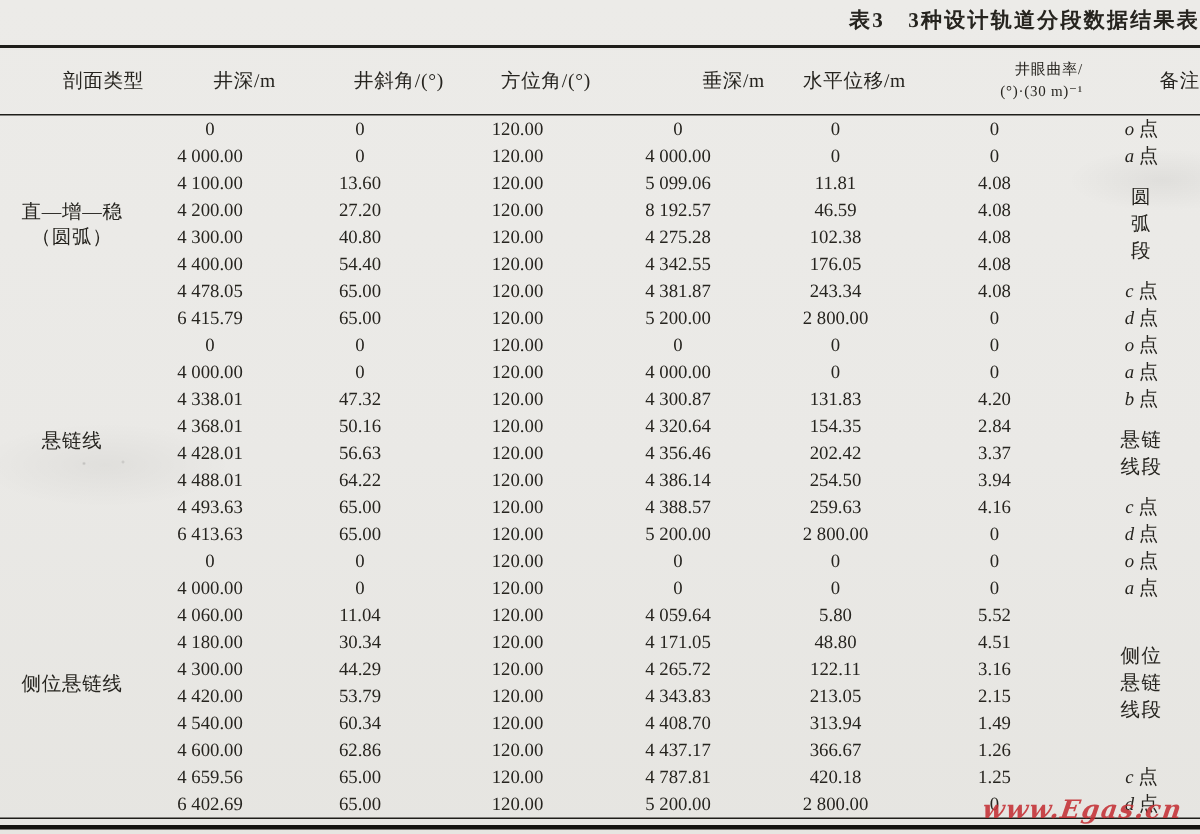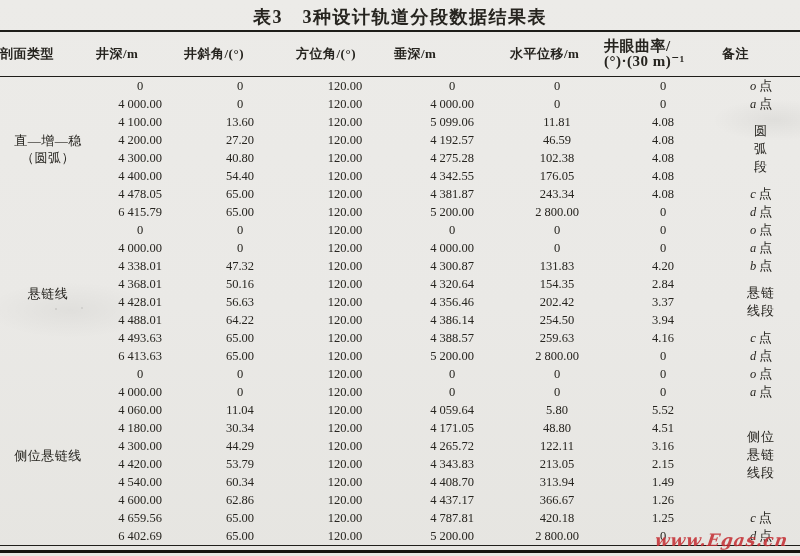--- a/index.html
+++ b/index.html
@@ -6,35 +6,35 @@
   .page{
     position:relative;width:800px;height:556px;overflow:hidden;
     background:
       radial-gradient(ellipse 120px 40px at 70px 310px, rgba(0,0,0,0.045), rgba(0,0,0,0) 70%),
       radial-gradient(ellipse 90px 30px at 775px 120px, rgba(0,0,0,0.05), rgba(0,0,0,0) 70%),
       linear-gradient(180deg,#ecebe8 0%, #eae9e6 55%, #e6e5e1 100%);
     color:#26241f;
     font-family:"Liberation Serif","DejaVu Serif",serif;
   }
   .title{
-    position:absolute;top:5px;left:0;width:100%;text-align:center;
-    font-size:18px;font-weight:bold;letter-spacing:1.5px;
+    position:absolute;top:5px;left:0;width:100%;text-align:right;
+    font-size:14px;font-weight:bold;letter-spacing:1.5px;
   }
   table.datatable{
     position:absolute;top:30px;left:0;width:800px;
     border-collapse:collapse;table-layout:fixed;
     border-top:2px solid #1f1e1a;
     border-bottom:1px solid #1f1e1a;
   }
   thead th{
-    height:44px;padding:0;vertical-align:middle;text-align:left;
-    font-size:13px;font-weight:bold;letter-spacing:0.5px;
+    height:44px;padding:0;vertical-align:middle;text-align:right;
+    font-size:13px;font-weight:normal;letter-spacing:0.5px;
     border-bottom:1.5px solid #1f1e1a;
   }
-  thead th .hline{line-height:15px;font-size:15px;}
+  thead th .hline{line-height:15px;font-size:10px;}
   tbody td{
     height:18px;line-height:18px;padding:0;
     font-size:12.5px;text-align:center;vertical-align:middle;
     white-space:pre;
   }
   td.seclabel{font-size:13px;line-height:17px;letter-spacing:0.5px;text-align:center;}
   td.spannote{font-size:13px;line-height:18px;letter-spacing:1px;}
   td.notecell i{font-style:italic;margin-right:3px;font-size:12.5px;}
   td.notecell span{font-size:13px;}
   .bottom-rule{
@@ -114,21 +114,21 @@
           <td>120.00</td>
           <td>5 099.06</td>
           <td>11.81</td>
           <td>4.08</td>
           <td rowspan="4" class="spannote"><div>圆</div><div>弧</div><div>段</div></td>
         </tr>
         <tr>
           <td>4 200.00</td>
           <td>27.20</td>
           <td>120.00</td>
-          <td>4 192.57</td>
+          <td>8 192.57</td>
           <td>46.59</td>
           <td>4.08</td>
         </tr>
         <tr>
           <td>4 300.00</td>
           <td>40.80</td>
           <td>120.00</td>
           <td>4 275.28</td>
           <td>102.38</td>
           <td>4.08</td>

